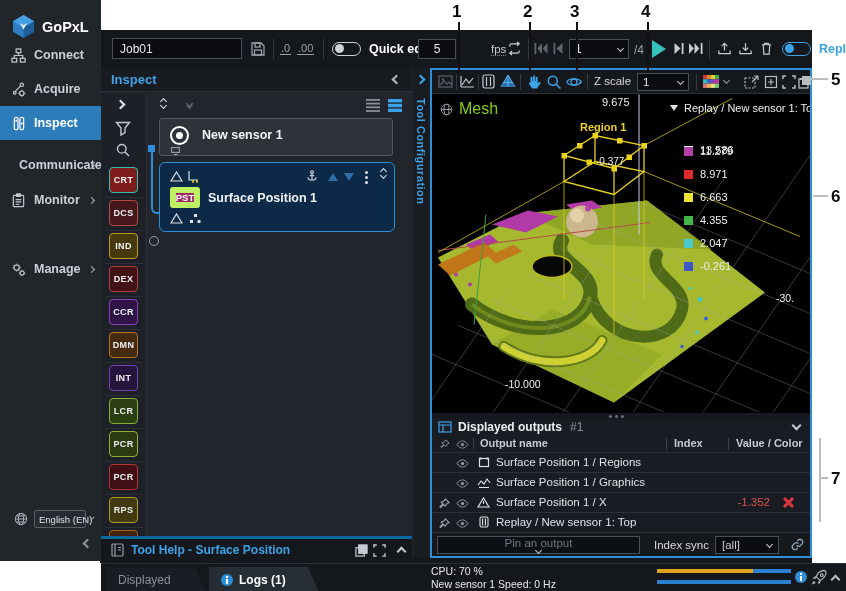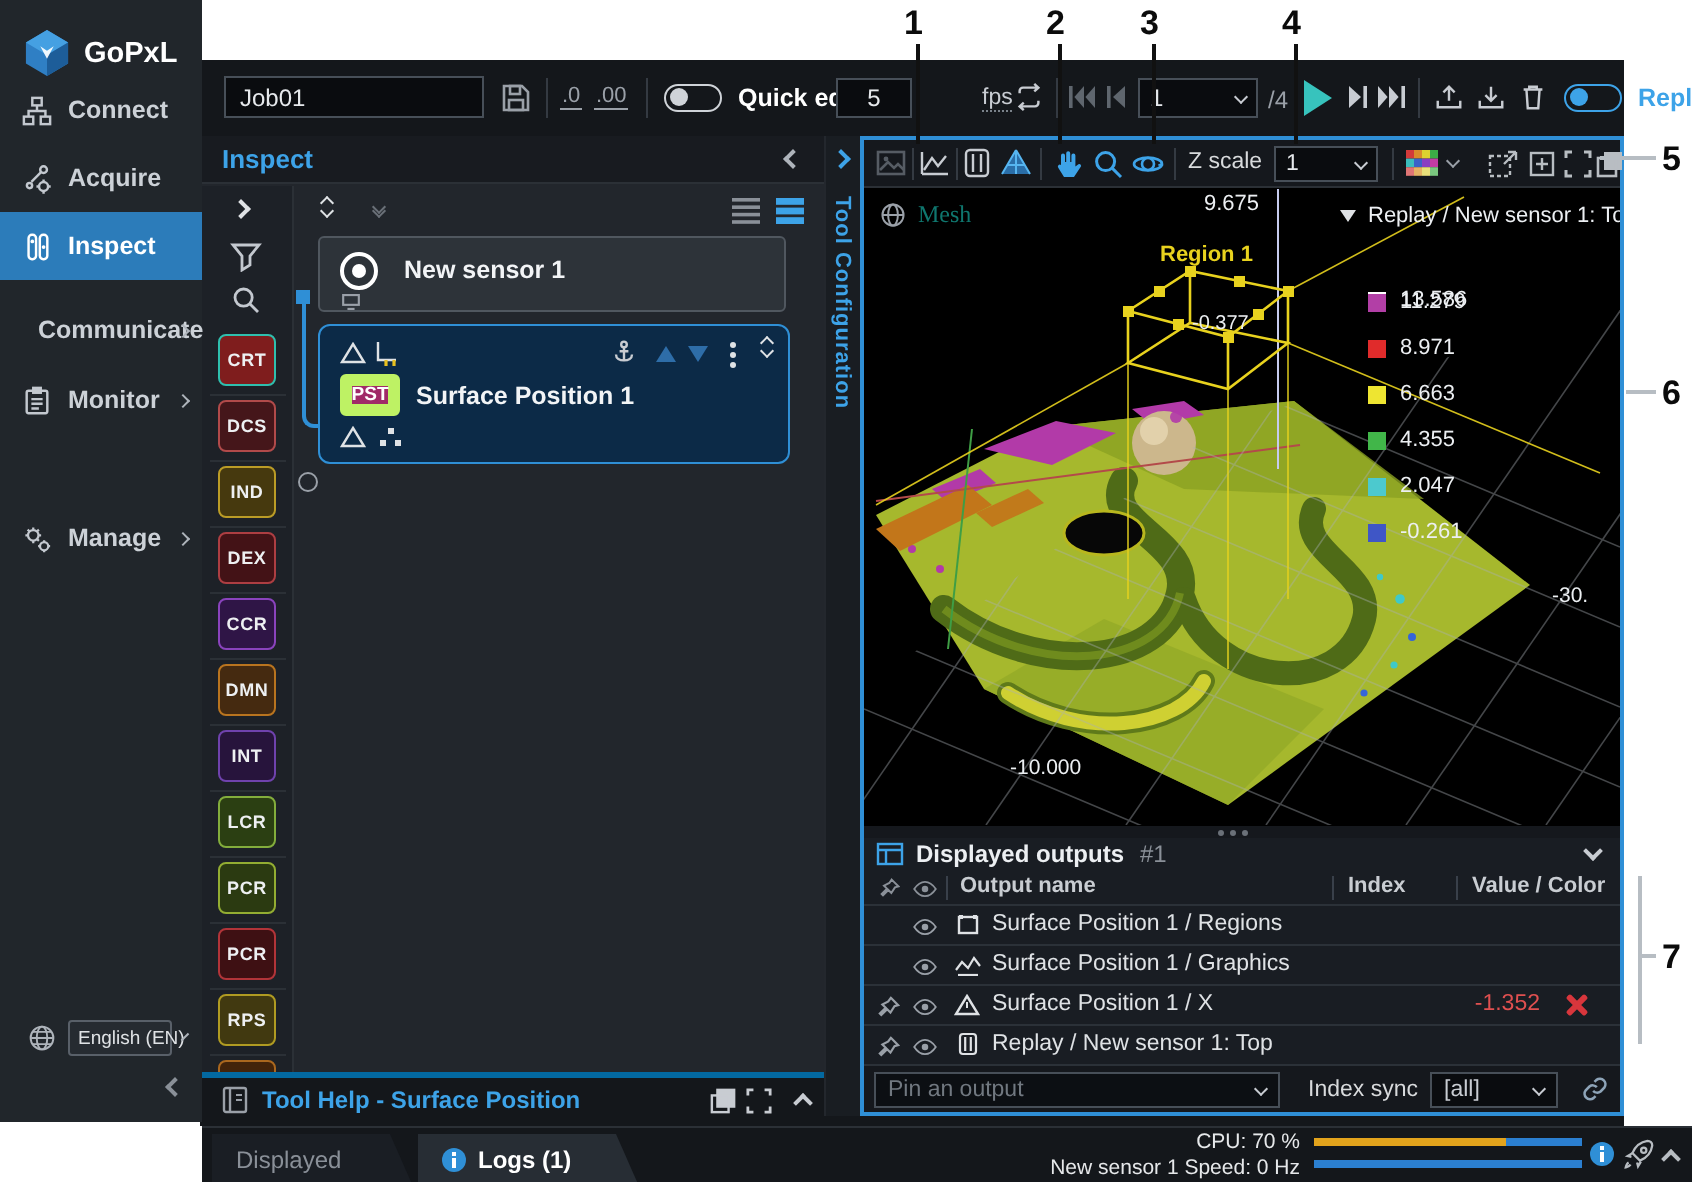--- a/index.html
+++ b/index.html
@@ -543,21 +543,21 @@
       <text x="148" y="36" font-size="11" font-weight="bold" fill="#e8d21e">Region 1</text>
       <text x="164" y="70" font-size="10" fill="#eceff2">-0.377</text>
     </svg>
 
     <div style="position:absolute;left:8px;top:6px;display:flex;align-items:center;gap:6px;">
       <svg width="13" height="13" viewBox="0 0 16 16" fill="none" stroke="#9aa0a8" stroke-width="1.2">
           <circle cx="8" cy="8" r="6.5"></circle>
           <ellipse cx="8" cy="8" rx="3" ry="6.5"></ellipse>
           <path d="M1.8 8h12.4"></path>
         </svg>
-      <span style="font-size:12px;color:#0f766e;font-family:Liberation Serif, serif;">Mesh</span>
+      <span style="font-size:16px;color:#84cc16;">Mesh</span>
     </div>
     <span style="position:absolute;left:170px;top:2px;font-size:11px;color:#eceff2;">9.675</span>
     <span style="position:absolute;left:344px;top:198px;font-size:10.5px;color:#eceff2;">-30.</span>
     <span style="position:absolute;left:73px;top:284px;font-size:10.5px;color:#eceff2;">-10.000</span>
 
     <div style="position:absolute;left:238px;top:8px;">
       <div style="display:flex;align-items:center;gap:6px;">
         <span style="width:0;height:0;border-left:4px solid transparent;border-right:4px solid transparent;border-top:6px solid #dfe2e5;"></span>
         <span style="font-size:11px;color:#eceff2;white-space:nowrap;">Replay / New sensor 1: Top</span>
       </div>
@@ -669,21 +669,21 @@
           <circle cx="7" cy="5" r="1.8" fill="#9aa0a8"></circle>
         </svg>
       <svg style="position:absolute;left:47px;top:3px;" width="10" height="12" viewBox="0 0 10 12" fill="none" stroke="#dfe2e5" stroke-width="1.1">
           <rect x="1" y="1" width="8" height="10" rx="1.5"></rect>
           <path d="M3.6 2.5v7M6.4 2.5v7"></path>
         </svg>
       <span style="position:absolute;left:64px;top:3px;">Replay / New sensor 1: Top</span>
     </div>
 
     <div style="position:absolute;left:0;top:113px;width:378px;height:24px;background:#15181d;border-top:1px solid #2b3138;">
-      <div class="inp" style="position:absolute;left:5px;top:3px;width:203px;height:18px;display:flex;align-items:center;justify-content:space-between;padding:0 6px;background:#0c0f13;">
+      <div class="inp" style="position:absolute;left:5px;top:3px;width:203px;height:18px;display:flex;align-items:center;justify-content:space-between;padding:0 6px;background:#0c0f13;flex-direction:column;">
         <span style="font-size:11.5px;color:#717880;">Pin an output</span>
         <span class="chv sm d" style="color:#c8ccd2;margin-top:-2px;"></span>
       </div>
       <span style="position:absolute;left:222px;top:6px;font-size:11.5px;color:#d8dadc;">Index sync</span>
       <div class="inp" style="position:absolute;left:283px;top:3px;width:64px;height:18px;display:flex;align-items:center;justify-content:space-between;padding:0 6px;">
         <span style="font-size:11.5px;color:#c8ccd2;">[all]</span>
         <span class="chv sm d" style="color:#c8ccd2;margin-top:-2px;"></span>
       </div>
       <svg style="position:absolute;right:6px;top:5px;" width="13" height="13" viewBox="0 0 14 14" fill="none" stroke="#8ea4b8" stroke-width="1.4">
           <path d="M6 8a3 3 0 0 0 4 .3l2-2a3 3 0 0 0-4.2-4.2L6.7 3.2"></path>
@@ -694,21 +694,21 @@
 </div>
 
 <div class="abs statusbar">
   <div class="tab" style="left:5px;width:100px;background:#1a1e24;color:#8a9098;">
     <span>Displayed</span>
   </div>
   <div class="tab" style="left:108px;width:110px;background:#272d34;color:#fff;font-weight:bold;">
     <span class="info-i"></span>
     <span>Logs (1)</span>
   </div>
-  <div style="position:absolute;left:330px;top:1px;width:219px;text-align:right;font-size:10.5px;line-height:13px;color:#e6e8ea;">
+  <div style="position:absolute;left:330px;top:1px;width:219px;text-align:left;font-size:10.5px;line-height:13px;color:#e6e8ea;">
     <div>CPU: 70 %</div>
     <div>New sensor 1 Speed: 0 Hz</div>
   </div>
   <div style="position:absolute;left:556px;top:5px;width:134px;height:4px;background:#2b7fd0;">
     <div style="position:absolute;left:0;top:0;width:72%;height:4px;background:#e2a31c;"></div>
   </div>
   <div style="position:absolute;left:556px;top:16px;width:134px;height:4px;background:#2b7fd0;"></div>
   <span class="info-i" style="position:absolute;left:694px;top:7px;"></span>
   <svg style="position:absolute;left:710px;top:5px;" width="17" height="17" viewBox="0 0 18 18" fill="none" stroke="#b8bdc2" stroke-width="1.2">
       <path d="M13.5 1.5c-3.5.5-6.5 3-8 6.5l2 2 2 2c3.5-1.5 6-4.5 6.5-8 0-1.5-1-2.5-2.5-2.5Z"></path>

